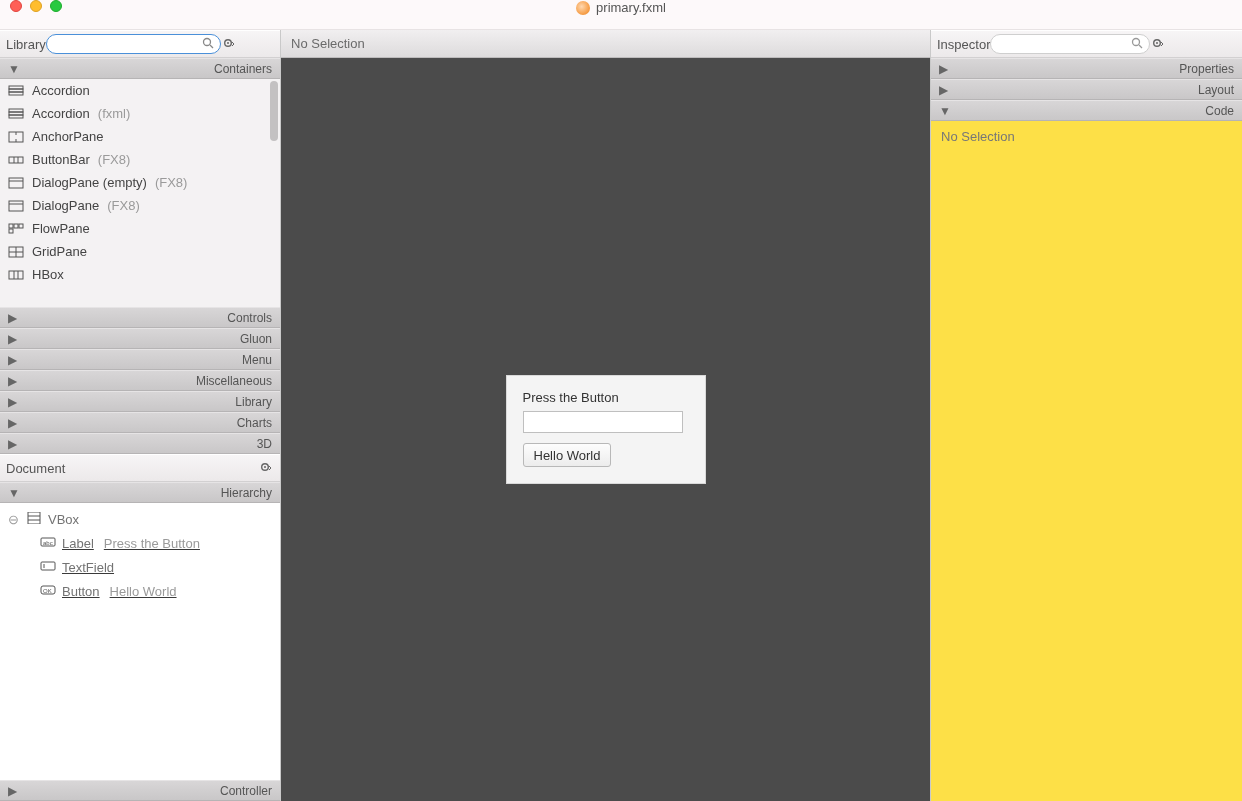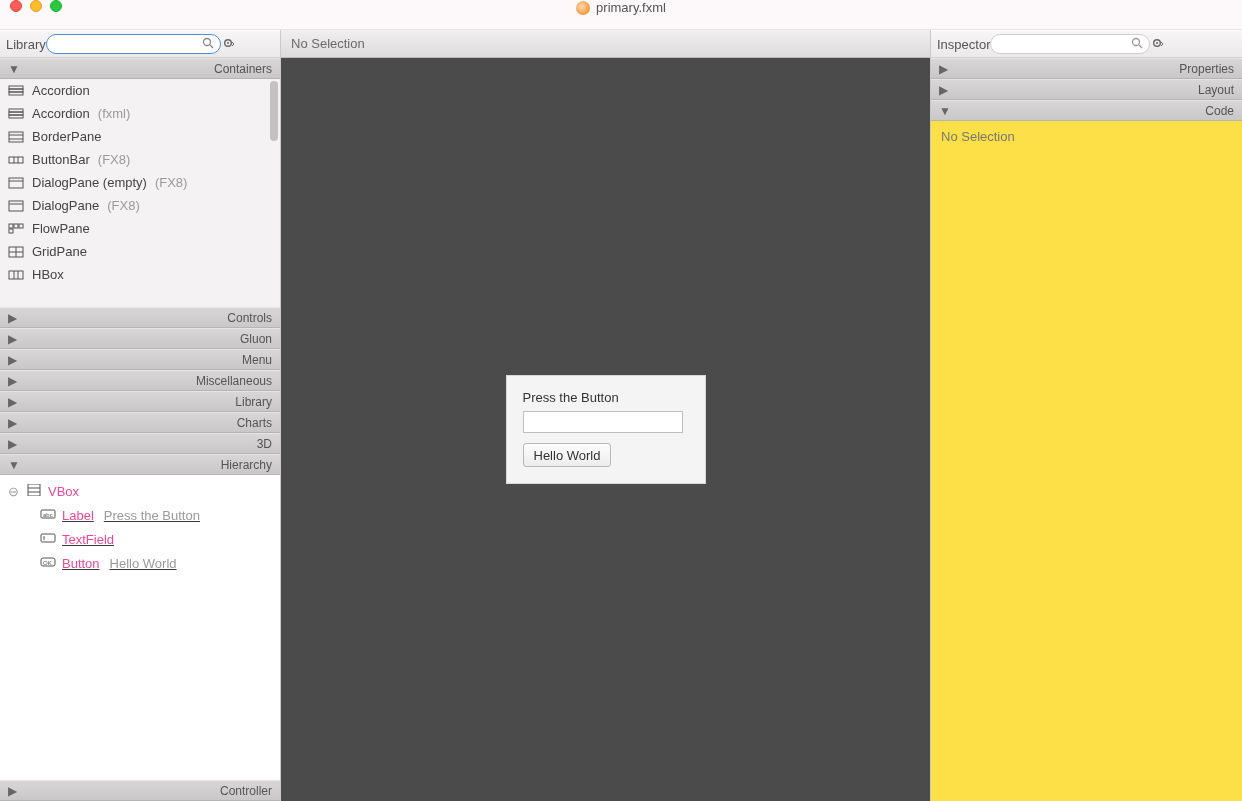--- a/index.html
+++ b/index.html
@@ -98,21 +98,21 @@
 
     .hierarchy {
       background:#fff; flex:1; padding-top:4px; font-size:13px;
     }
     .hrow {
       height:24px; display:flex; align-items:center; gap:6px;
       padding-left:8px; cursor:pointer;
     }
     .hrow .toggle { width:12px; color:#999;}
     .hrow .nicon { width:16px; height:14px; display:inline-flex;}
-    .hrow .nlabel { color:#ec4899;}
+    .hrow .nlabel { color:#737373;}
     .hrow .nsub { color:#9a9a9a; margin-left:4px;}
     .hrow.indent1 { padding-left: 40px; text-decoration: underline;}
 
     
     .center { flex:1; display:flex; flex-direction:column; background:#4b4b4b; }
     .center-header {
       height:28px; display:flex; align-items:center; padding:0 10px;
       background: linear-gradient(#f1eff0,#dddbdc);
       border-bottom:1px solid #bdbbbc;
       color:#6a6a6a; font-size:13px;
@@ -213,25 +213,25 @@
               <rect x="1" y="7" width="14" height="3" fill="none" stroke="#555"></rect>
             </svg>
           </span>
         <span>Accordion</span>
         <span class="sub">(fxml)</span>
       </div>
       <div class="lib-item">
         <span class="icon">
             <svg width="16" height="12">
               <rect x="1" y="1" width="14" height="10" fill="none" stroke="#555"></rect>
-              <line x1="1" y1="4" x2="15" y2="4" stroke="#555"></line>
-              <line x1="1" y1="8" x2="15" y2="8" stroke="#555"></line>
-            </svg>
-          </span>
-        <span>BorderPane</span>
+              <line x1="8" y1="1" x2="8" y2="4" stroke="#555"></line>
+              <line x1="8" y1="8" x2="8" y2="11" stroke="#555"></line>
+            </svg>
+          </span>
+        <span>AnchorPane</span>
       </div>
       <div class="lib-item">
         <span class="icon">
             <svg width="16" height="12">
               <rect x="1" y="3" width="14" height="6" fill="none" stroke="#555"></rect>
               <line x1="6" y1="3" x2="6" y2="9" stroke="#555"></line>
               <line x1="10" y1="3" x2="10" y2="9" stroke="#555"></line>
             </svg>
           </span>
         <span>ButtonBar</span>
@@ -312,20 +312,31 @@
     </div>
     <div class="section-bar">
       <span class="arrow">▶</span>
       <span class="stitle">Charts</span>
     </div>
     <div class="section-bar">
       <span class="arrow">▶</span>
       <span class="stitle">3D</span>
     </div>
 
+    <div class="panel-header">
+      <span class="lbl">Document</span>
+      <span class="spacer"></span>
+      <span class="gear-icon">
+        <svg width="14" height="14" viewBox="0 0 14 14">
+            <circle cx="6" cy="6" r="3.3" fill="none" stroke="#666" stroke-width="1.4"></circle>
+            <circle cx="6" cy="6" r="1" fill="#666"></circle>
+            <path d="M10 5 l2 2 l-2 2" fill="none" stroke="#666" stroke-width="1"></path>
+          </svg>
+      </span>
+    </div>
 
     <div class="section-bar">
       <span class="arrow">▼</span>
       <span class="stitle">Hierarchy</span>
     </div>
 
     <div class="hierarchy">
       <div class="hrow">
         <span class="toggle">⊖</span>
         <span class="nicon">

